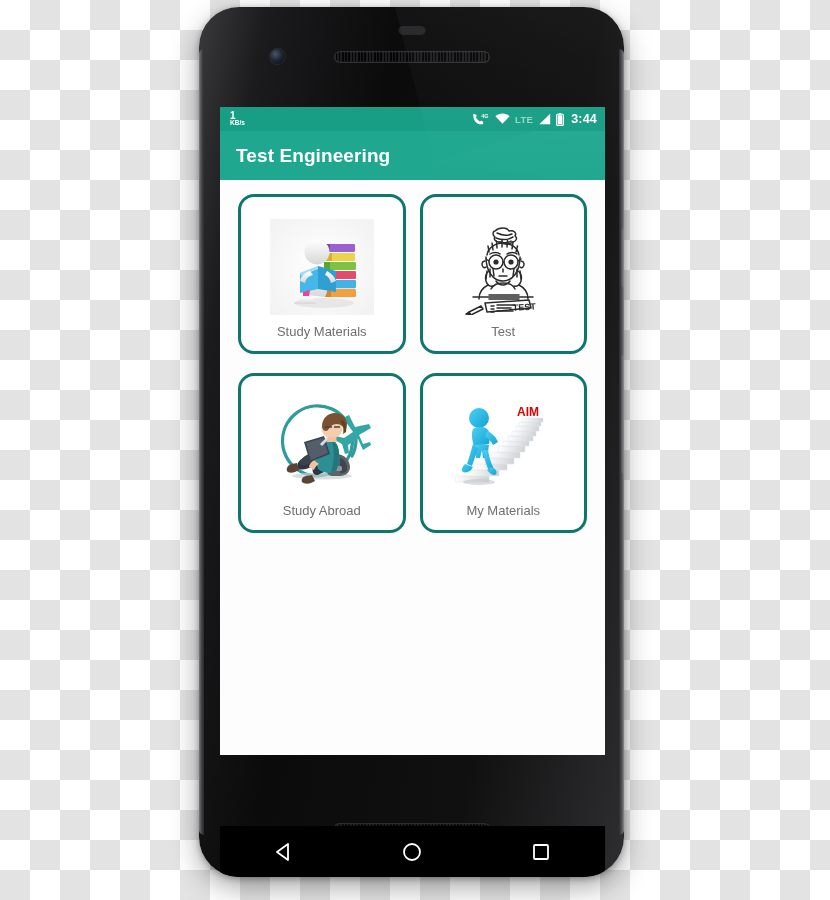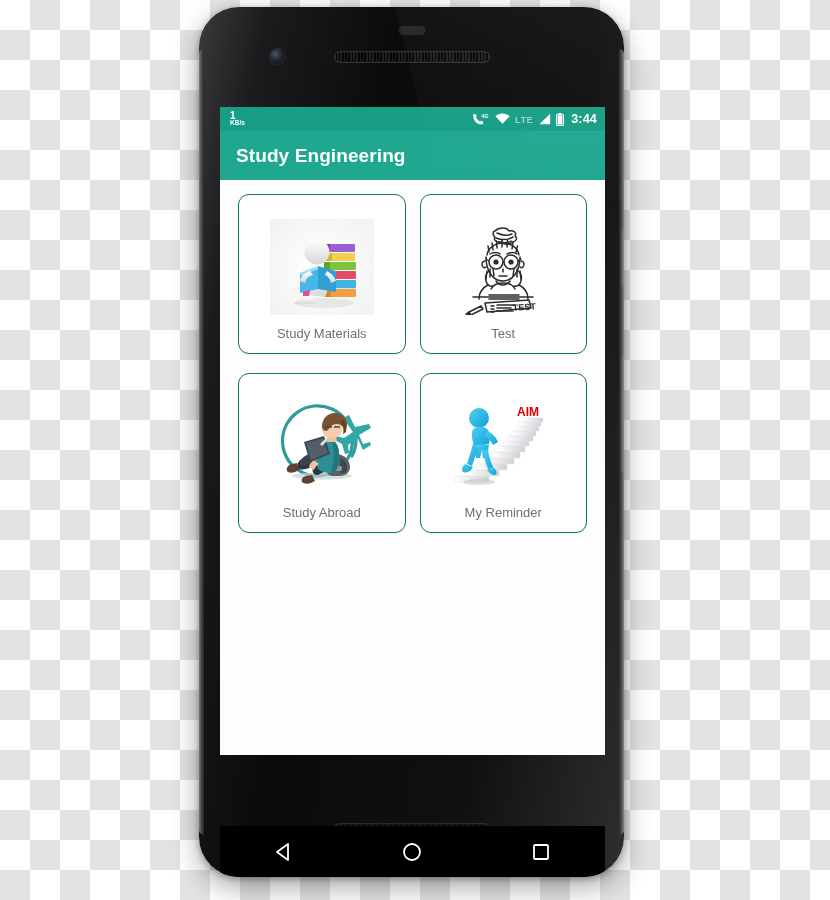--- a/index.html
+++ b/index.html
@@ -168,22 +168,22 @@
     height: calc(100% - 73px);
     padding: 14px 18px 0 18px;
   }
   .grid {
     display: grid;
     grid-template-columns: 1fr 1fr;
     gap: 19px 14px;
   }
   .card {
     background: #ffffff;
-    border: 1px solid #0f766e;
-    border-radius: 11px;
+    border: 3px solid #0f766e;
+    border-radius: 16px;
     height: 160px;
     display: flex;
     flex-direction: column;
     align-items: center;
     justify-content: space-between;
     padding: 12px 6px 9px 6px;
     box-shadow: 0 1px 1.5px rgba(0,0,0,0.045);
   }
   .card-art {
     flex: 1 1 auto;
@@ -270,21 +270,21 @@
               <rect x="2.6" y="0" width="2.8" height="1.4" rx=".4" fill="#ffffff"></rect>
               <rect x="0.6" y="1.2" width="6.8" height="11.2" rx="1" fill="none" stroke="#ffffff" stroke-width="1.1"></rect>
               <rect x="1.7" y="2.3" width="4.6" height="9" rx=".5" fill="#ffffff"></rect>
             </svg>
           </span>
           <span class="clock">3:44</span>
         </div>
       </div>
 
       <div class="app-bar">
-        <span class="app-title">Study Engineering</span>
+        <span class="app-title">Test Engineering</span>
       </div>
 
       <div class="content">
         <div class="grid">
 
           <div class="card">
             <div class="card-art">
               <svg width="104" height="96" viewBox="0 0 104 96">
                 <defs>
                   <radialGradient id="smBg" cx="50%" cy="50%" r="62%">
@@ -473,21 +473,21 @@
                   <path d="M26 47 c5-1 10-1 14 0 l-2 13 l-4 0 l-1-8 l-2 8 l-4 0 z"></path>
                   <path d="M24 46 c-2 7-4 14-6 20 l5 2 c2-6 4-12 6-17 z"></path>
                   <path d="M34 52 c1 8 3 15 6 21 l5-2 c-3-6-5-12-6-19 z"></path>
                   <path d="M16 66 c-3 3-4 6-2 8 c2 1 6 0 8-2 l2-3 z"></path>
                   <path d="M38 72 c2 3 5 5 8 5 c2-1 2-4 0-6 l-4-2 z"></path>
                 </g>
 
                 <text x="79" y="18" text-anchor="middle" font-family="Liberation Sans, sans-serif" font-size="12" font-weight="bold" fill="#e00000">AIM</text>
               </svg>
             </div>
-            <div class="card-label">My Reminder</div>
+            <div class="card-label">My Materials</div>
           </div>
 
         </div>
       </div>
 
     </div>
 
     <div class="nav-bar">
       <span>
         <svg width="24" height="24" viewBox="0 0 24 24">

